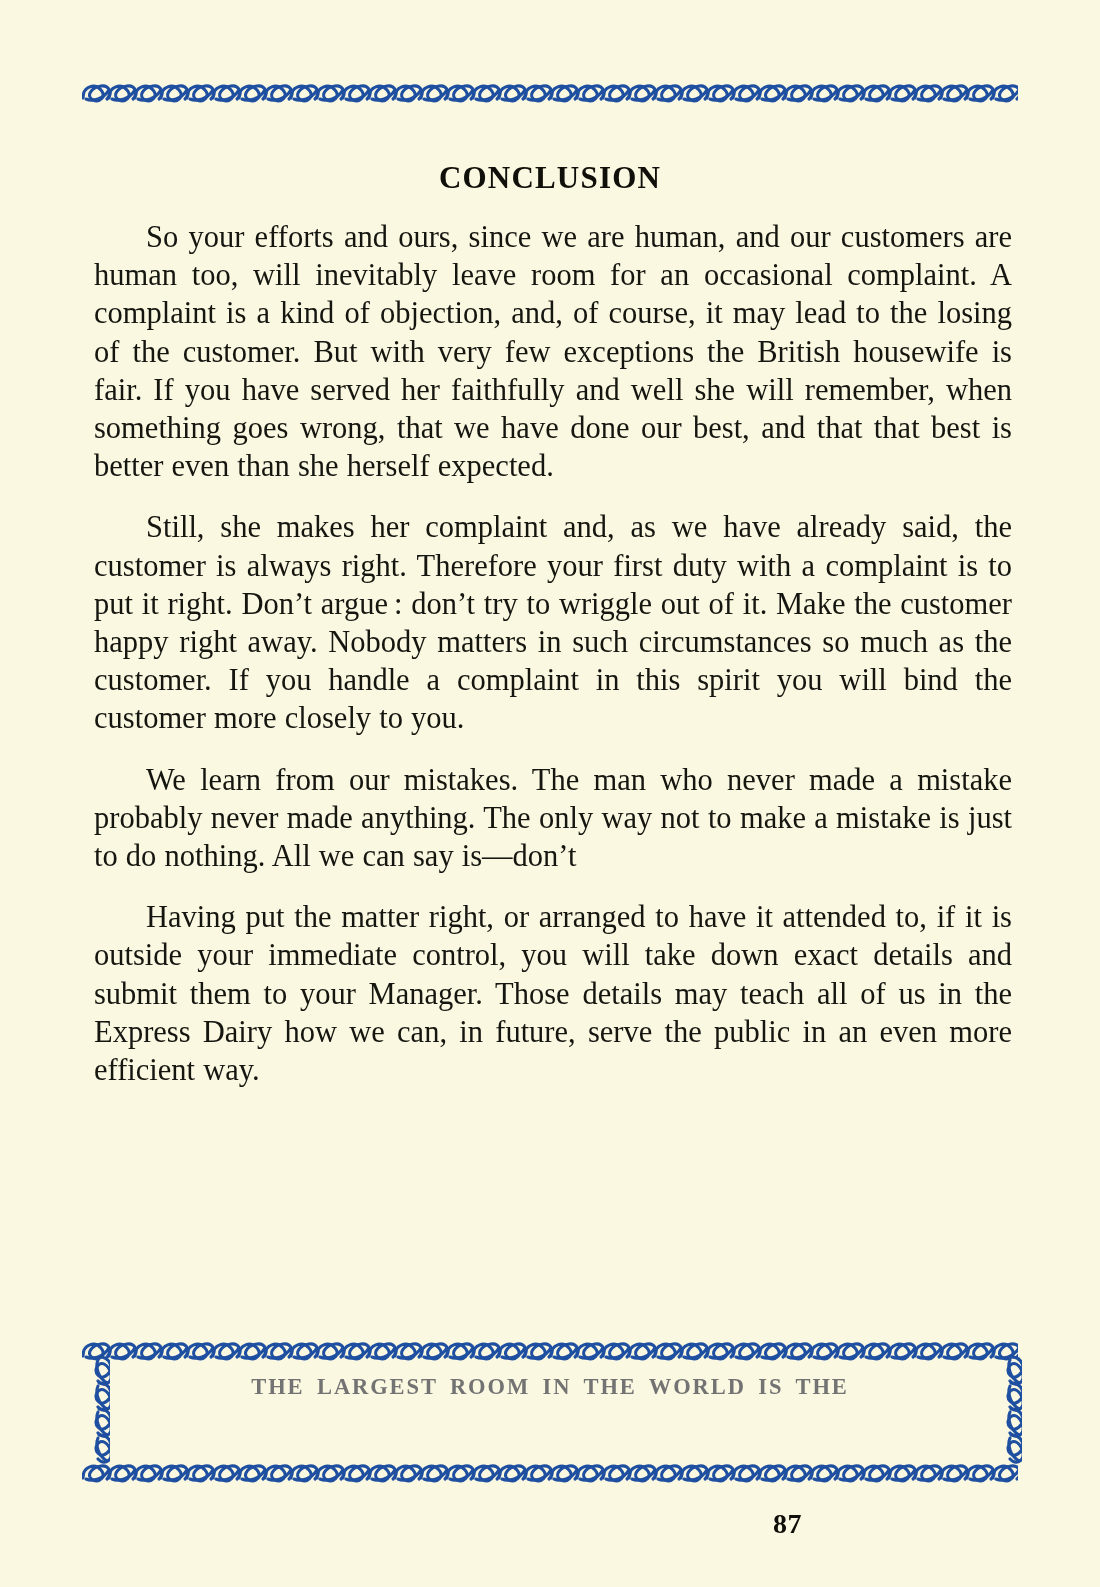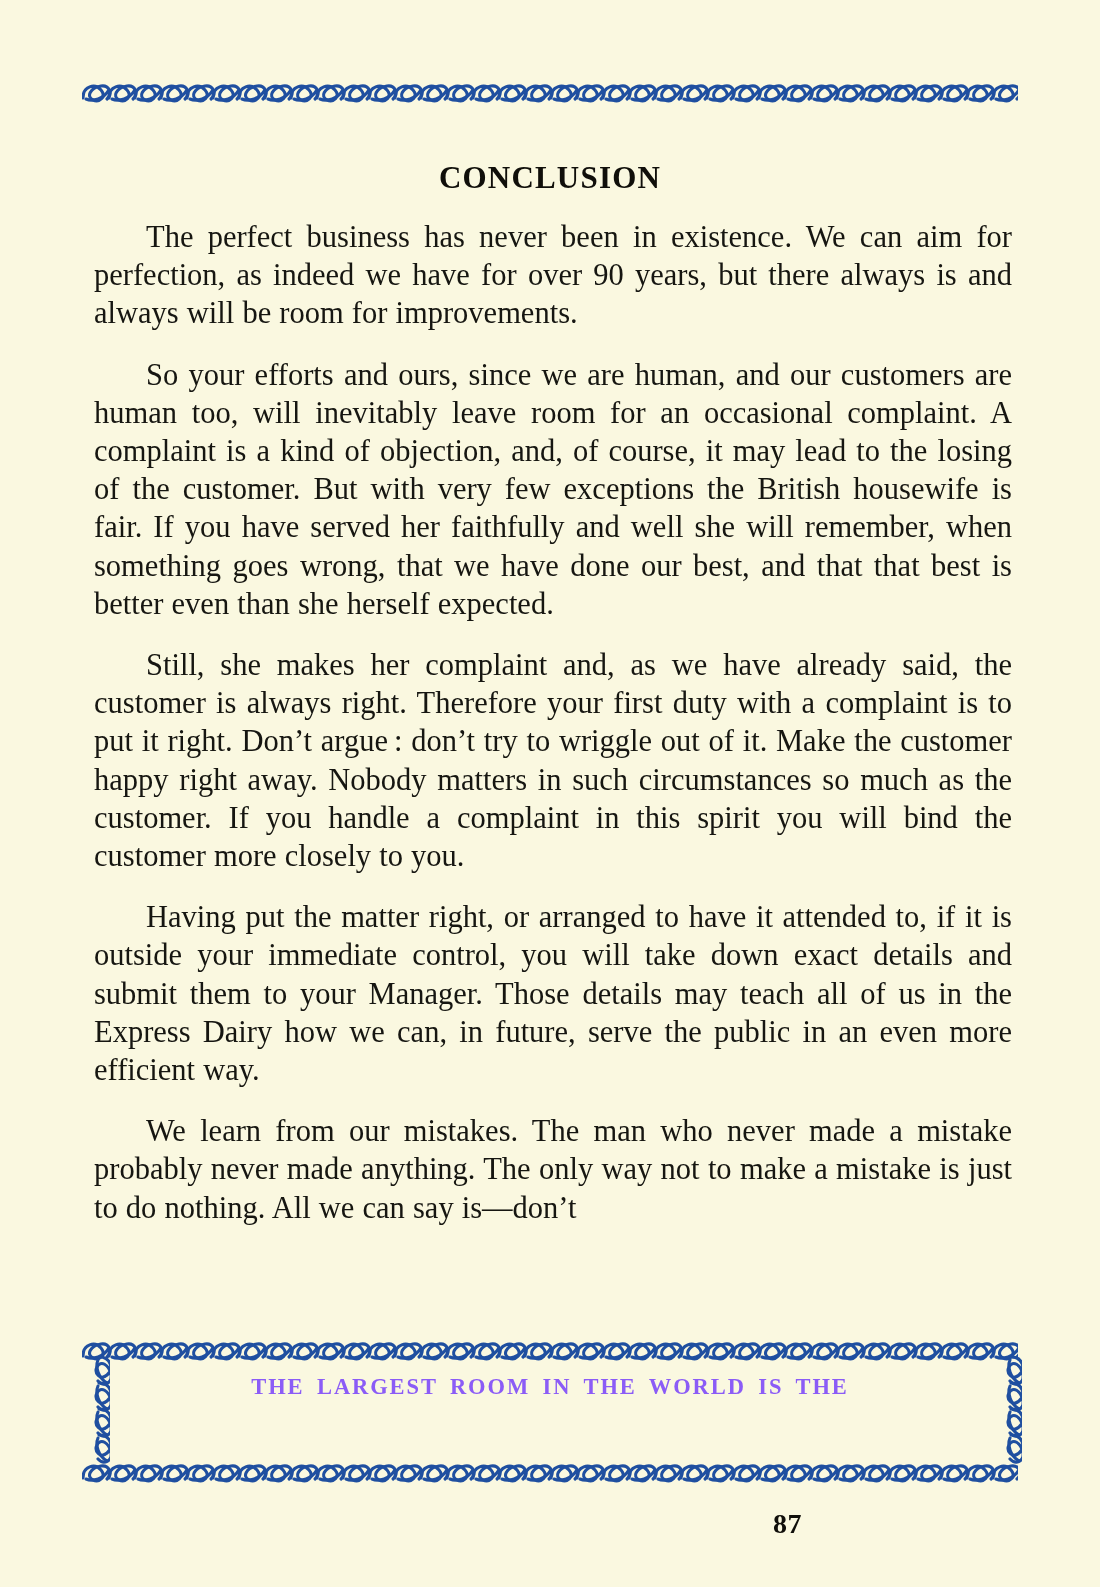--- a/index.html
+++ b/index.html
@@ -85,21 +85,21 @@
     top: 1370px;
     width: 864px;
     text-align: center;
   }
   .motto-line {
     font-size: 22.5px;
     font-weight: bold;
     letter-spacing: 1.9px;
     word-spacing: 5px;
     line-height: 34px;
-    color: #8b5cf6;
+    color: #737373;
   }
 
   
   .folio {
     position: absolute;
     right: 74px;
     top: 1508px;
     font-size: 28px;
     font-weight: bold;
     color: #100F0A;
@@ -157,25 +157,24 @@
           <use href="#flo" x="858"></use>
           <use href="#flo" x="884"></use>
           <use href="#flo" x="910"></use>
       </g>
     </svg>
   </div>
 
   <div class="chapter-title">CONCLUSION</div>
 
   <div class="body-col">
-    <p class="para">The perfect business has never been in existence. We can aim for perfection, as indeed we have for over 90 years, but there always is and always will be room for improvements.</p>
     <p class="para">So your efforts and ours, since we are human, and our customers are human too, will inevitably leave room for an occasional complaint. A complaint is a kind of objection, and, of course, it may lead to the losing of the customer. But with very few exceptions the British housewife is fair. If you have served her faithfully and well she will remember, when something goes wrong, that we have done our best, and that that best is better even than she herself expected.</p>
     <p class="para">Still, she makes her complaint and, as we have already said, the customer is always right. Therefore your first duty with a complaint is to put it right. Don’t argue : don’t try to wriggle out of it. Make the customer happy right away. Nobody matters in such circumstances so much as the customer. If you handle a complaint in this spirit you will bind the customer more closely to you.</p>
+    <p class="para">We learn from our mistakes. The man who never made a mistake probably never made anything. The only way not to make a mistake is just to do nothing. All we can say is—don’t</p>
     <p class="para">Having put the matter right, or arranged to have it attended to, if it is outside your immediate control, you will take down exact details and submit them to your Manager. Those details may teach all of us in the Express Dairy how we can, in future, serve the public in an even more efficient way.</p>
-    <p class="para">We learn from our mistakes. The man who never made a mistake probably never made anything. The only way not to make a mistake is just to do nothing. All we can say is—don’t</p>
   </div>
 
   <div class="rule-h" id="box-rule-top">
     <svg width="936" height="34" viewBox="0 0 936 34" preserveAspectRatio="none">
       <g>
         <use href="#flo" x="0"></use>
           <use href="#flo" x="26"></use>
           <use href="#flo" x="52"></use>
           <use href="#flo" x="78"></use>
         <use href="#flo" x="104"></use>

